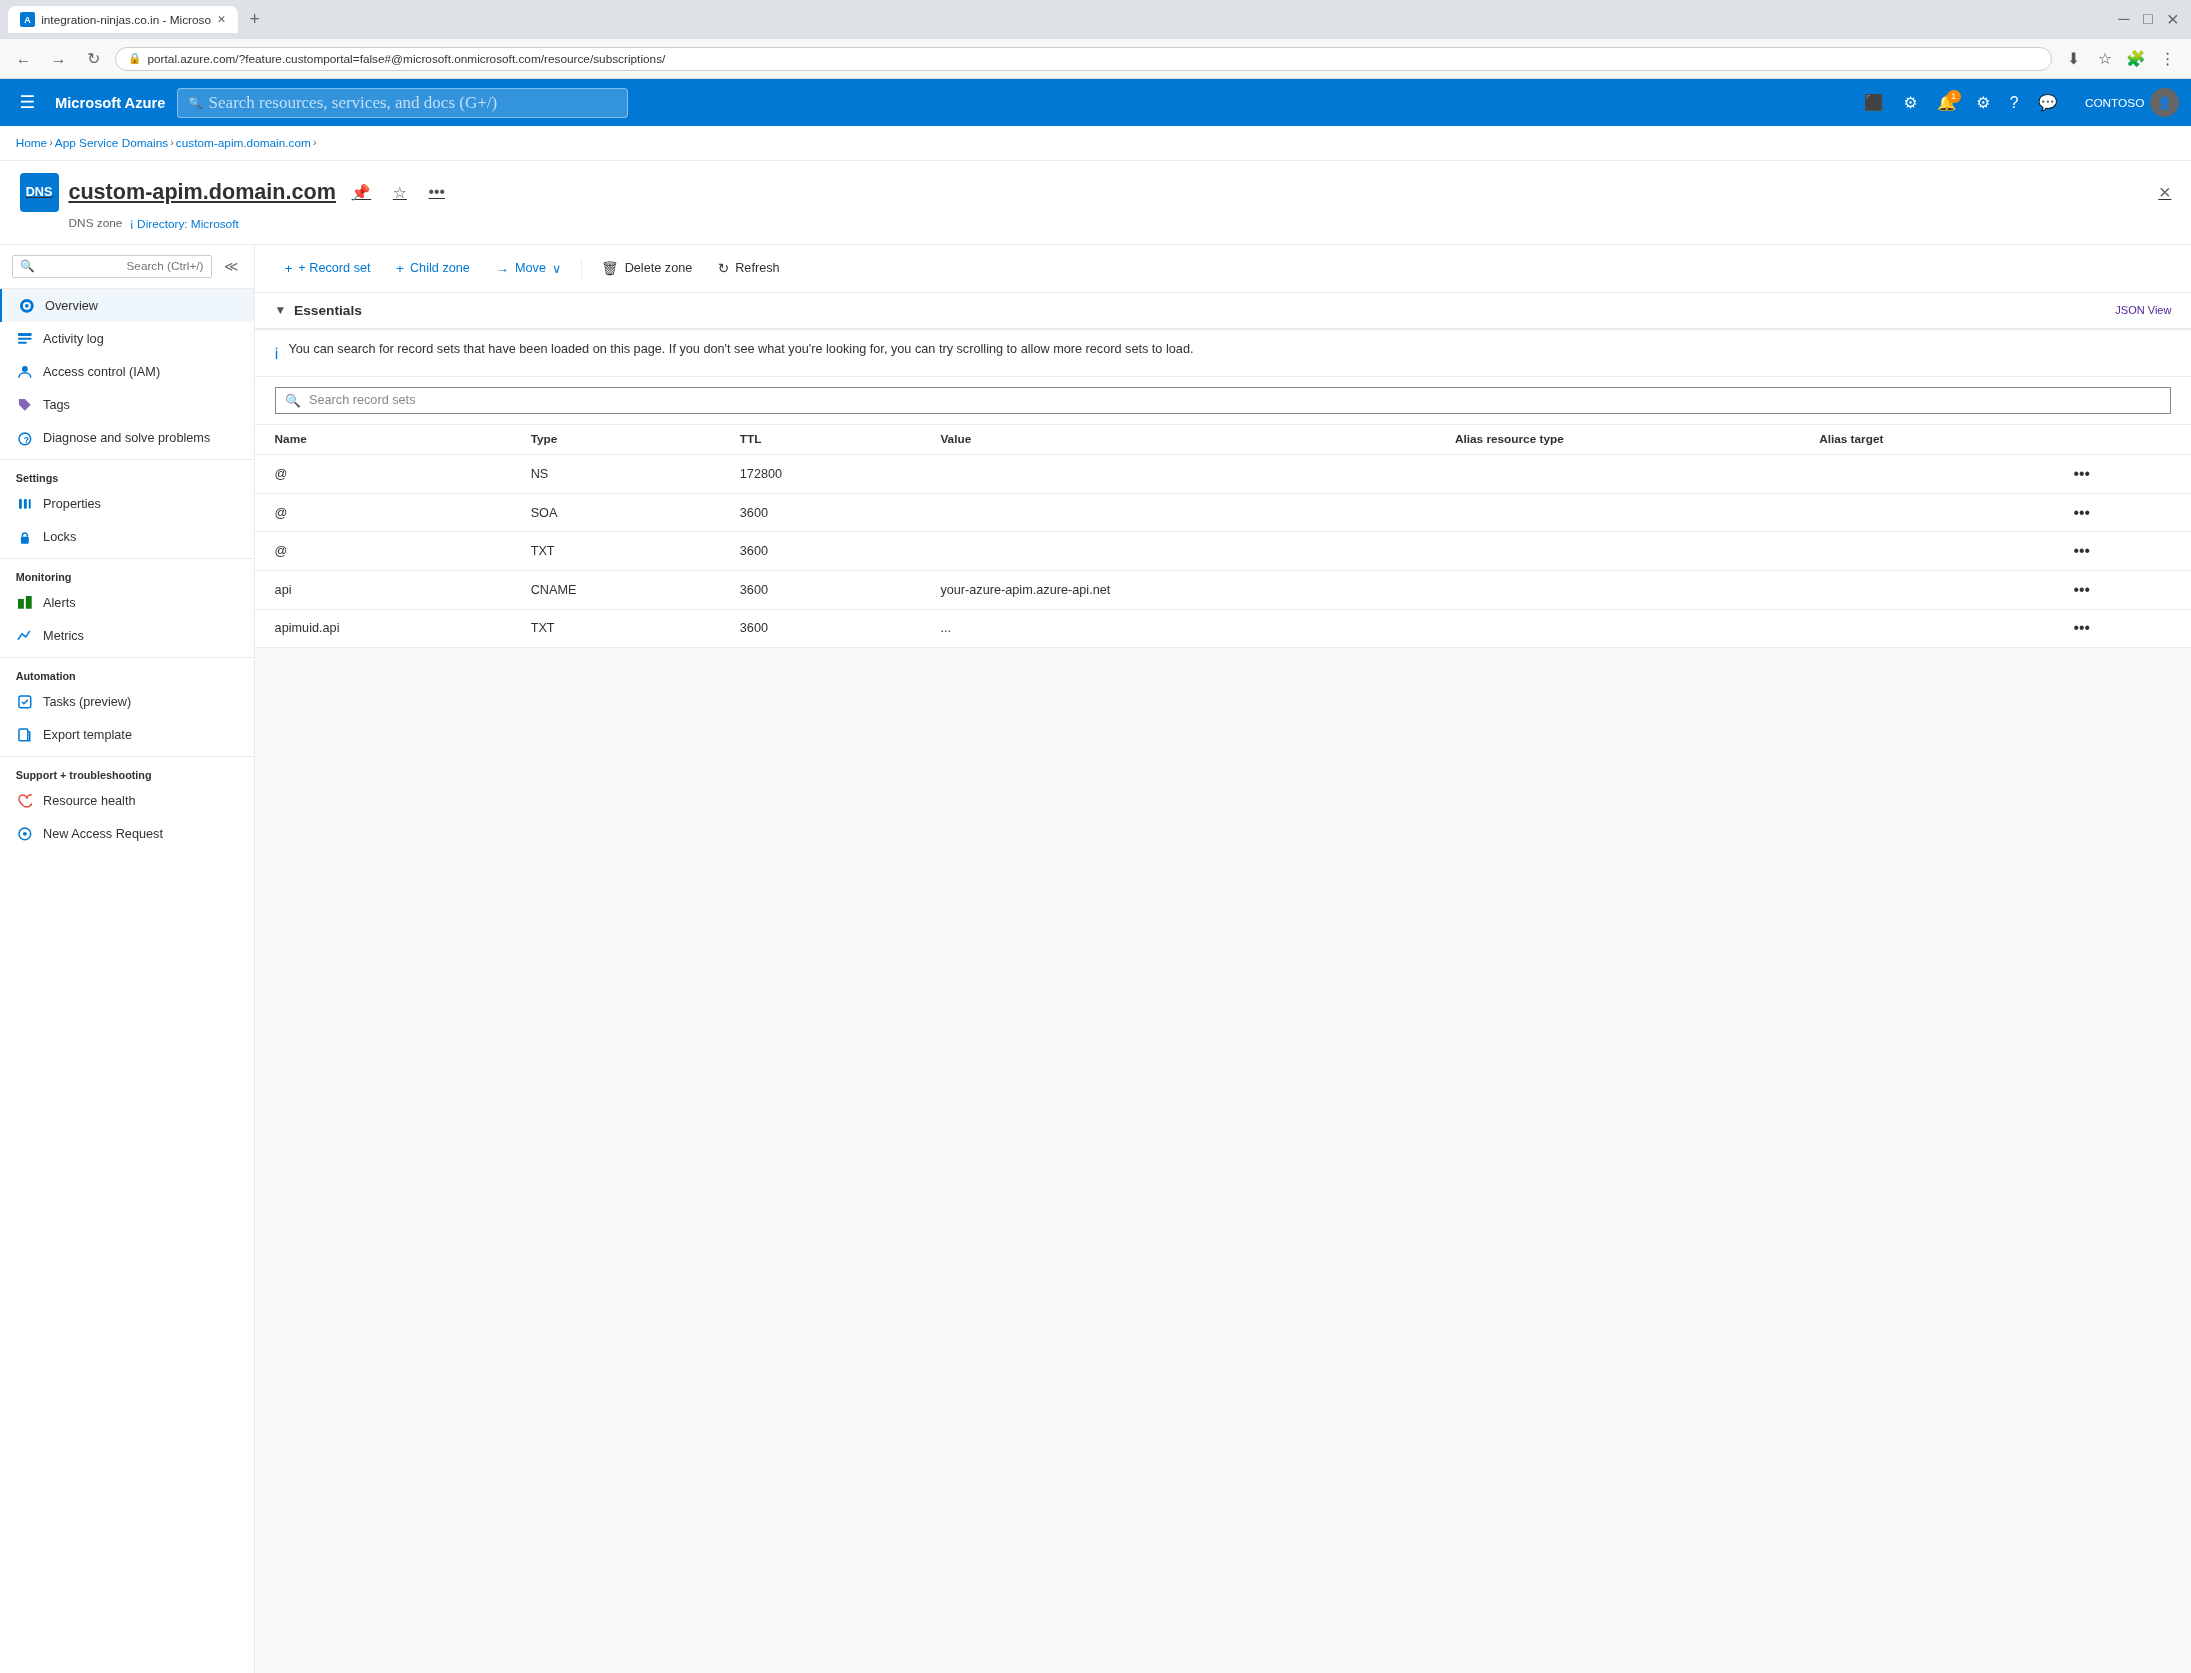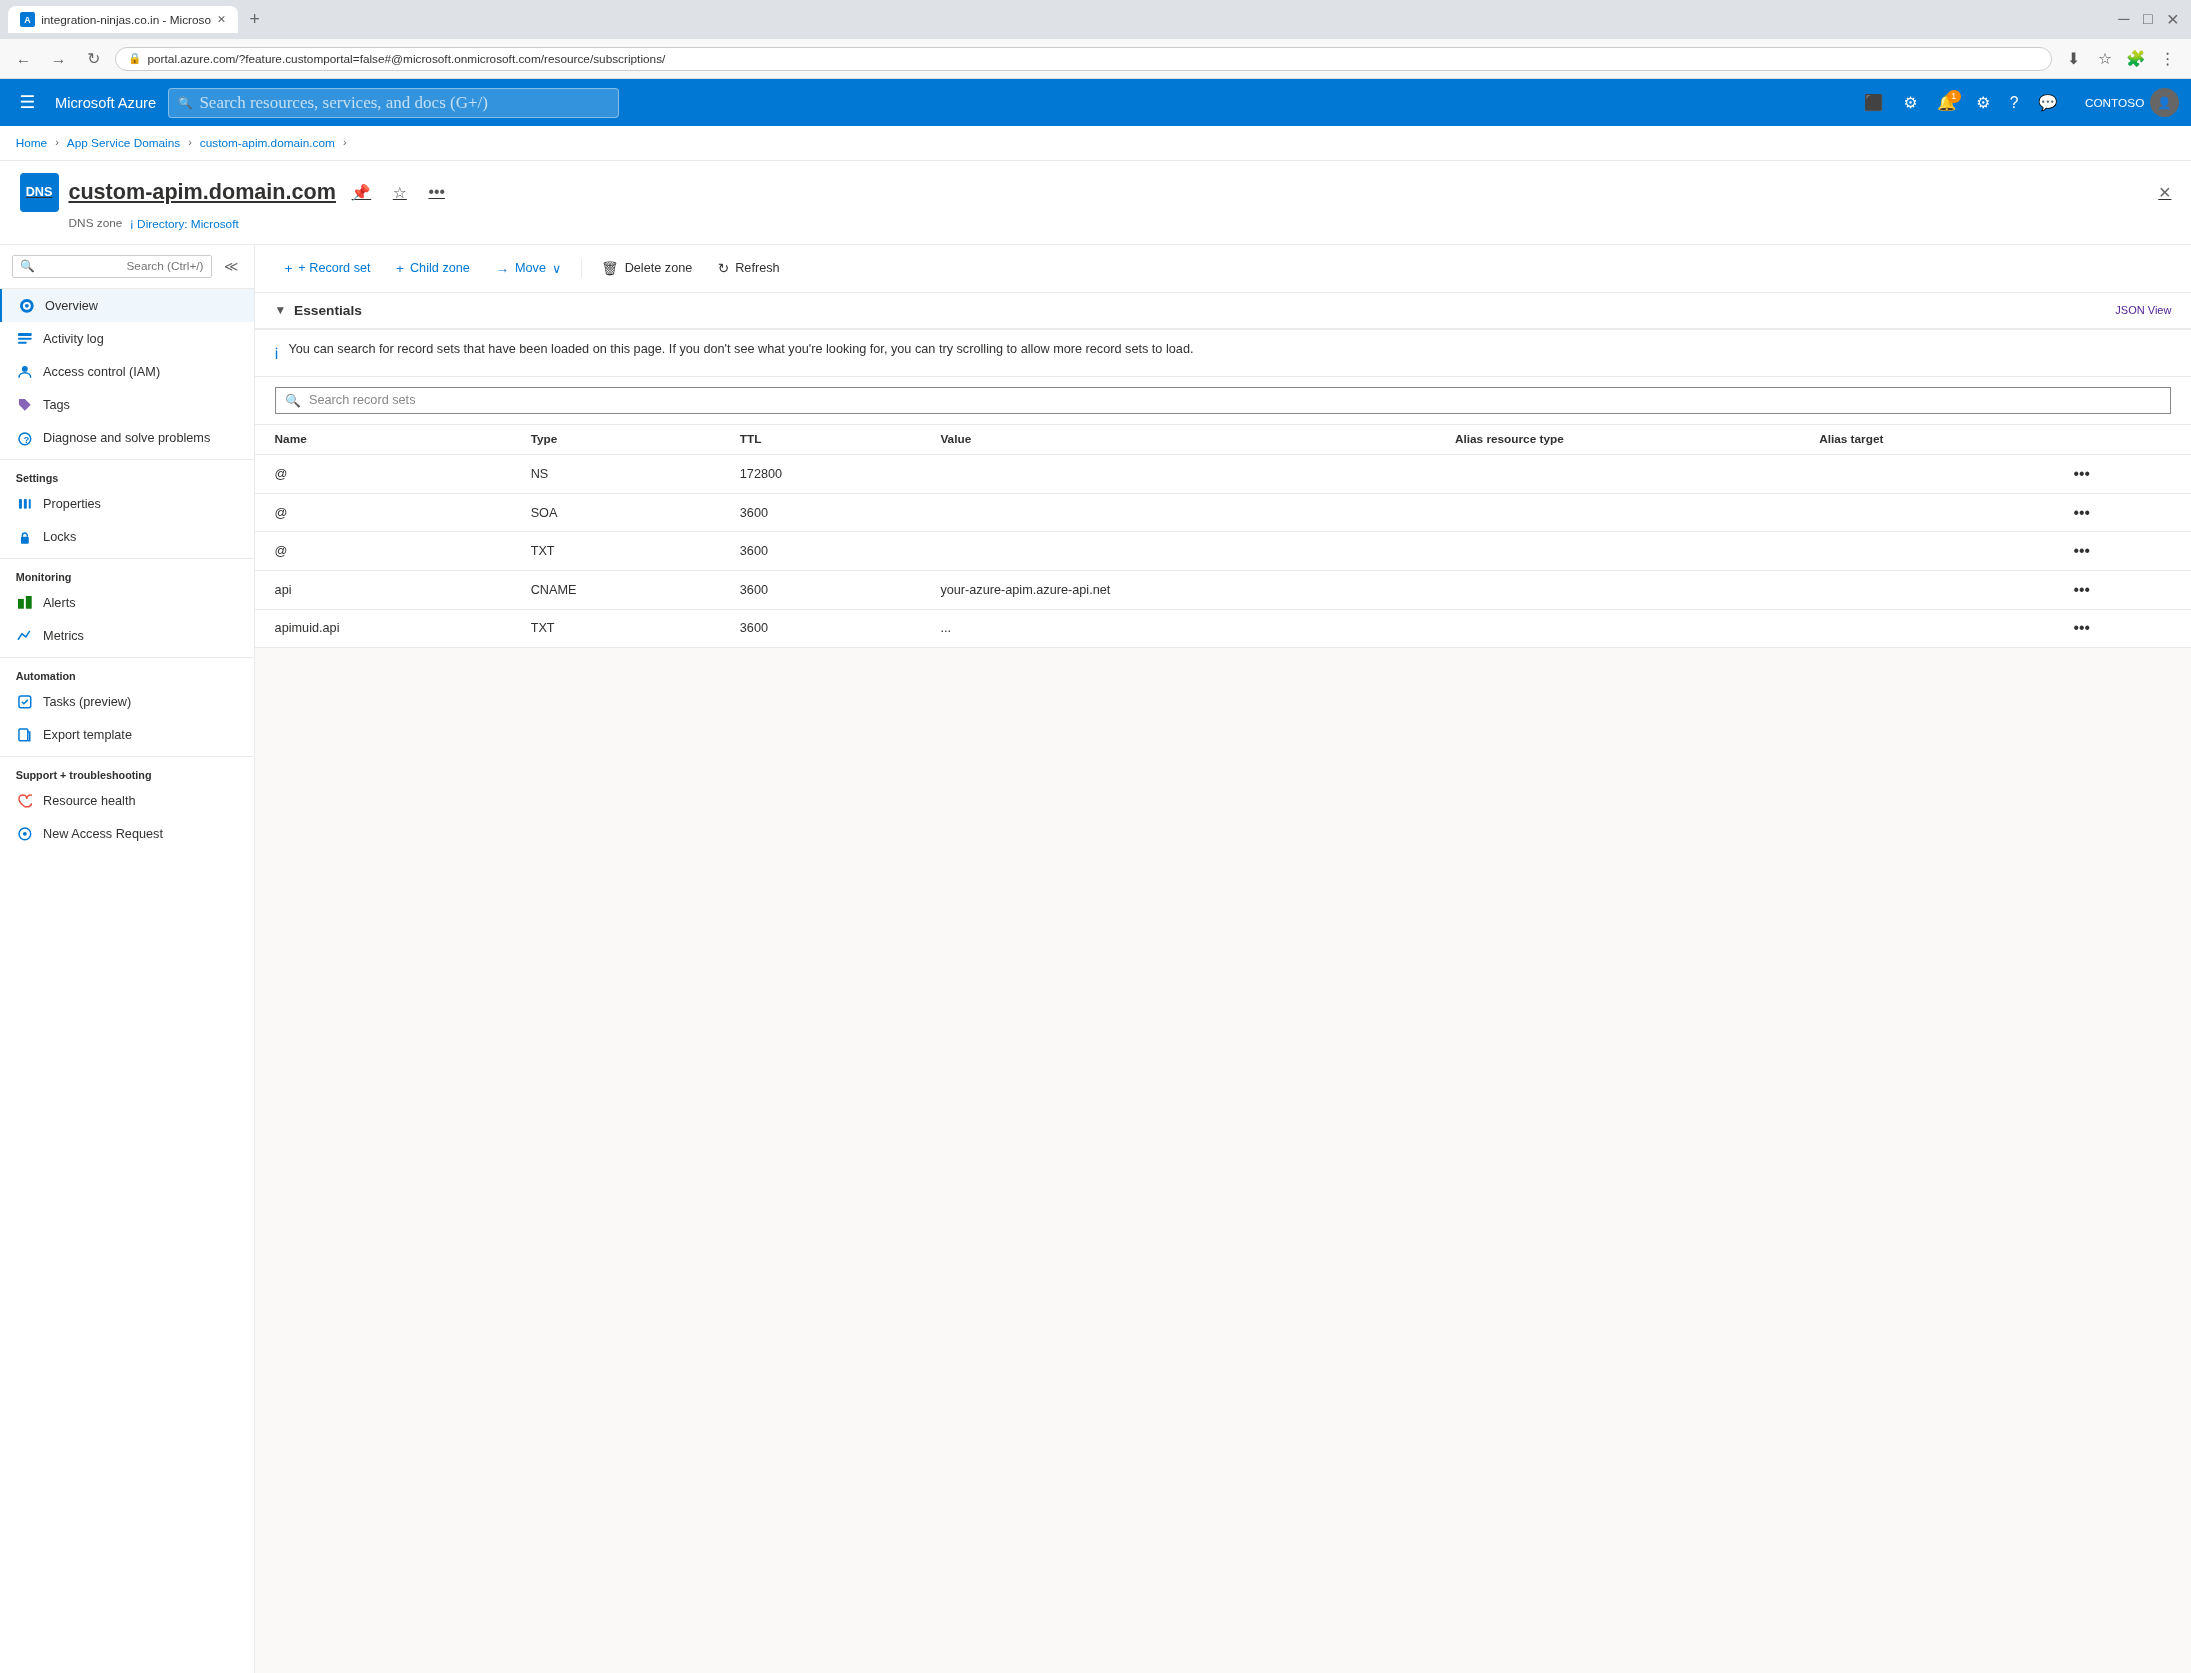--- a/index.html
+++ b/index.html
@@ -15,33 +15,33 @@
     .browser-nav { display: flex; align-items: center; padding: 5.9px 9.8px; gap: 7.8px; background: #f8f8f8; }
     .browser-nav-btn { background: none; border: none; color: #666; cursor: pointer; font-size: 15.7px; padding: 3.9px; border-radius: 50%; width: 27.4px; height: 27.4px; display: flex; align-items: center; justify-content: center; }
     .browser-address { flex: 1; display: flex; align-items: center; background: white; border: 1px solid #ccc; border-radius: 19.6px; padding: 3.9px 11.8px; font-size: 11.8px; color: #333; gap: 5.9px; }
     .browser-address-lock { color: #333; font-size: 10.8px; }
     .browser-actions { display: flex; gap: 3.9px; }
     .browser-action-btn { background: none; border: none; color: #555; cursor: pointer; font-size: 15.7px; padding: 3.9px; border-radius: 50%; width: 27.4px; height: 27.4px; display: flex; align-items: center; justify-content: center; }
 
     
     .azure-topnav { background: #0078d4; display: flex; align-items: center; padding: 0 11.8px; height: 47px; gap: 11.8px; }
     .azure-hamburger { color: white; font-size: 17.6px; cursor: pointer; padding: 7.8px; }
-    .azure-logo { color: white; font-weight: 400; font-size: 14.7px; white-space: nowrap; }
+    .azure-logo { color: white; font-weight: 700; font-size: 14.7px; white-space: nowrap; }
     .azure-search { flex: 1; max-width: 451px; background: rgba(255,255,255,0.2); border: 1px solid rgba(255,255,255,0.4); border-radius: 3.9px; display: flex; align-items: center; padding: 3.9px 9.8px; gap: 5.9px; color: rgba(255,255,255,0.8); font-size: 11.8px; }
     .azure-search input { background: none; border: none; outline: none; color: white; font-size: 17px; width: 100%; font-family: Liberation Serif, serif; }
     .azure-search input::placeholder { color: rgba(255,255,255,0.7); }
     .azure-nav-icons { display: flex; align-items: center; gap: 3.9px; margin-left: auto; }
     .azure-nav-icon { color: white; font-size: 15.7px; padding: 7.8px; cursor: pointer; border-radius: 3.9px; position: relative; }
     .azure-badge { position: absolute; top: 3.9px; right: 3.9px; background: #ff8c00; color: white; border-radius: 50%; width: 13.7px; height: 13.7px; font-size: 8.8px; display: flex; align-items: center; justify-content: center; }
     .azure-account { display: flex; align-items: center; gap: 5.9px; color: white; margin-left: 7.8px; }
     .azure-account-name { font-size: 11.8px; }
     .azure-avatar { width: 29px; height: 29px; background: #666; border-radius: 50%; display: flex; align-items: center; justify-content: center; color: white; font-size: 11.8px; }
 
     
-    .breadcrumb { display: flex; align-items: flex-start; padding: 9.8px 15.7px; gap: 8px; font-size: 11.8px; background: white; border-bottom: 1px solid #edebe9; }
+    .breadcrumb { display: flex; align-items: flex-start; padding: 9.8px 15.7px; gap: 2px; font-size: 11.8px; background: white; border-bottom: 1px solid #edebe9; }
     .breadcrumb a { color: #0078d4; text-decoration: none; cursor: pointer; }
     .breadcrumb-sep { color: #666; font-size: 10.8px; }
 
     
     .main-layout { display: flex; height: calc(100vh - 142px); }
 
     
     .sidebar { width: 255px; min-width: 255px; background: white; border-right: 1px solid #edebe9; overflow-y: auto; display: flex; flex-direction: column; }
     .sidebar-header { display: flex; align-items: center; padding: 9.8px 11.8px; border-bottom: 1px solid #edebe9; }
     .sidebar-search { flex: 1; display: flex; align-items: center; border: 1px solid #ccc; border-radius: 2px; padding: 3.9px 7.8px; gap: 5.9px; font-size: 11.8px; }

